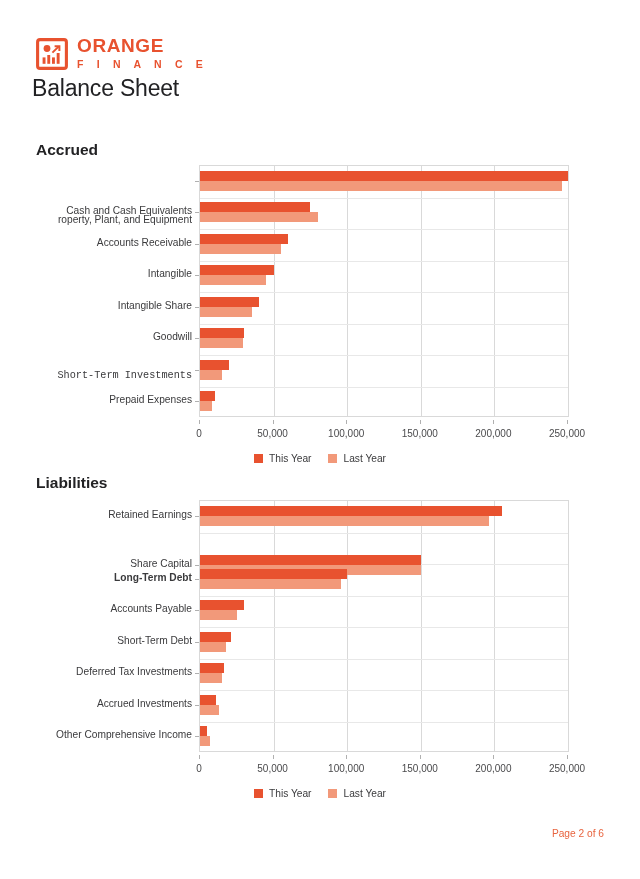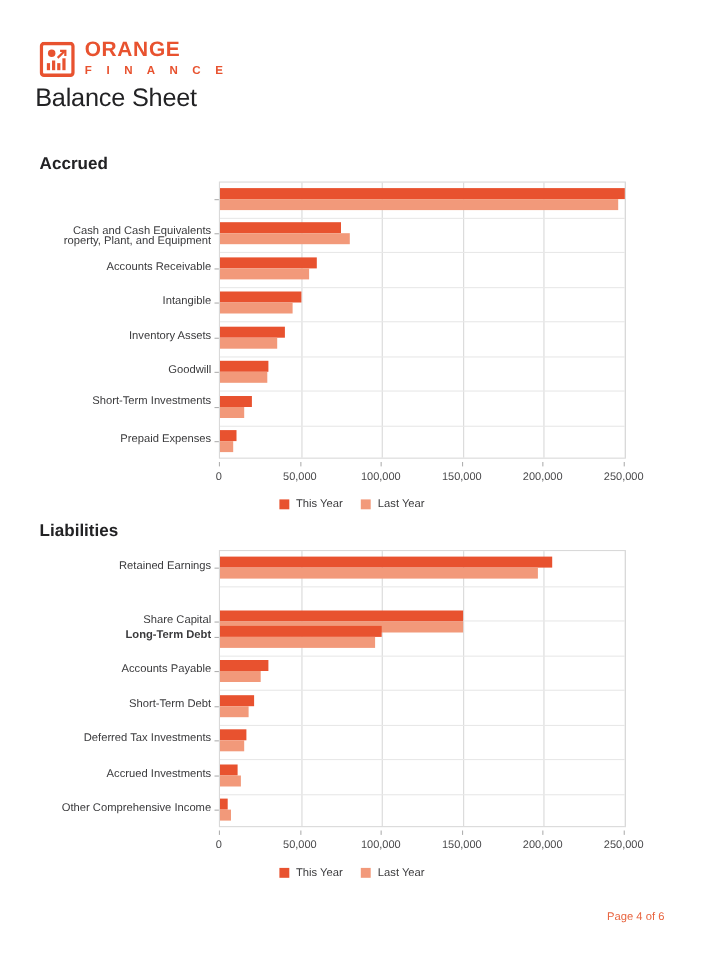--- a/index.html
+++ b/index.html
@@ -162,33 +162,33 @@
           <div class="bar this-year" title="This Year: 60,000" style="width: 88.32px; top: 5.75px; background: rgb(232, 82, 47);"></div>
           <div class="bar last-year" title="Last Year: 55,000" style="width: 80.96px; top: 15.75px; background: rgb(242, 153, 122);"></div>
         </div>
         <div class="cat-row" style="top: 94.5px; height: 31.5px;">
           <div class="cat-label" style="top: 8.75px;">Intangible</div>
           <div class="tick" style="top: 15.75px;"></div>
           <div class="bar this-year" title="This Year: 50,000" style="width: 73.6px; top: 5.75px; background: rgb(232, 82, 47);"></div>
           <div class="bar last-year" title="Last Year: 45,000" style="width: 66.24px; top: 15.75px; background: rgb(242, 153, 122);"></div>
         </div>
         <div class="cat-row" style="top: 126px; height: 31.5px;">
-          <div class="cat-label" style="top: 8.75px;">Inventory Assets</div>
+          <div class="cat-label" style="top: 8.75px;">Intangible Share</div>
           <div class="tick" style="top: 15.75px;"></div>
           <div class="bar this-year" title="This Year: 40,000" style="width: 58.88px; top: 5.75px; background: rgb(232, 82, 47);"></div>
           <div class="bar last-year" title="Last Year: 35,000" style="width: 51.52px; top: 15.75px; background: rgb(242, 153, 122);"></div>
         </div>
         <div class="cat-row" style="top: 157.5px; height: 31.5px;">
           <div class="cat-label" style="top: 8.75px;">Goodwill</div>
           <div class="tick" style="top: 15.75px;"></div>
           <div class="bar this-year" title="This Year: 30,000" style="width: 44.16px; top: 5.75px; background: rgb(232, 82, 47);"></div>
           <div class="bar last-year" title="Last Year: 29,000" style="width: 42.688px; top: 15.75px; background: rgb(242, 153, 122);"></div>
         </div>
         <div class="cat-row" style="top: 189px; height: 31.5px;">
-          <div class="cat-label" style="top: 5px;">Short-Term Investments</div>
+          <div class="cat-label" style="top: 16px; font-family: Liberation Mono, monospace;">Short-Term Investments</div>
           <div class="tick" style="top: 15.75px;"></div>
           <div class="bar this-year" title="This Year: 20,000" style="width: 29.44px; top: 5.75px; background: rgb(232, 82, 47);"></div>
           <div class="bar last-year" title="Last Year: 15,000" style="width: 22.08px; top: 15.75px; background: rgb(242, 153, 122);"></div>
         </div>
         <div class="cat-row" style="top: 220.5px; height: 31.5px;">
           <div class="cat-label" style="top: 8.75px;">Prepaid Expenses</div>
           <div class="tick" style="top: 15.75px;"></div>
           <div class="bar this-year" title="This Year: 10,000" style="width: 14.72px; top: 5.75px; background: rgb(232, 82, 47);"></div>
           <div class="bar last-year" title="Last Year: 8,000" style="width: 11.776px; top: 15.75px; background: rgb(242, 153, 122);"></div>
         </div>
@@ -303,14 +303,14 @@
             <span class="legend-text">This Year</span>
           </div>
           <div class="legend-item">
             <span class="legend-swatch" style="background: rgb(242, 153, 122);"></span>
             <span class="legend-text">Last Year</span>
           </div>
         </div>
       </div>
   </div>
 
-  <div class="footer">Page 4 of 6</div>
+  <div class="footer">Page 2 of 6</div>
 </div>
 
 </body></html>

